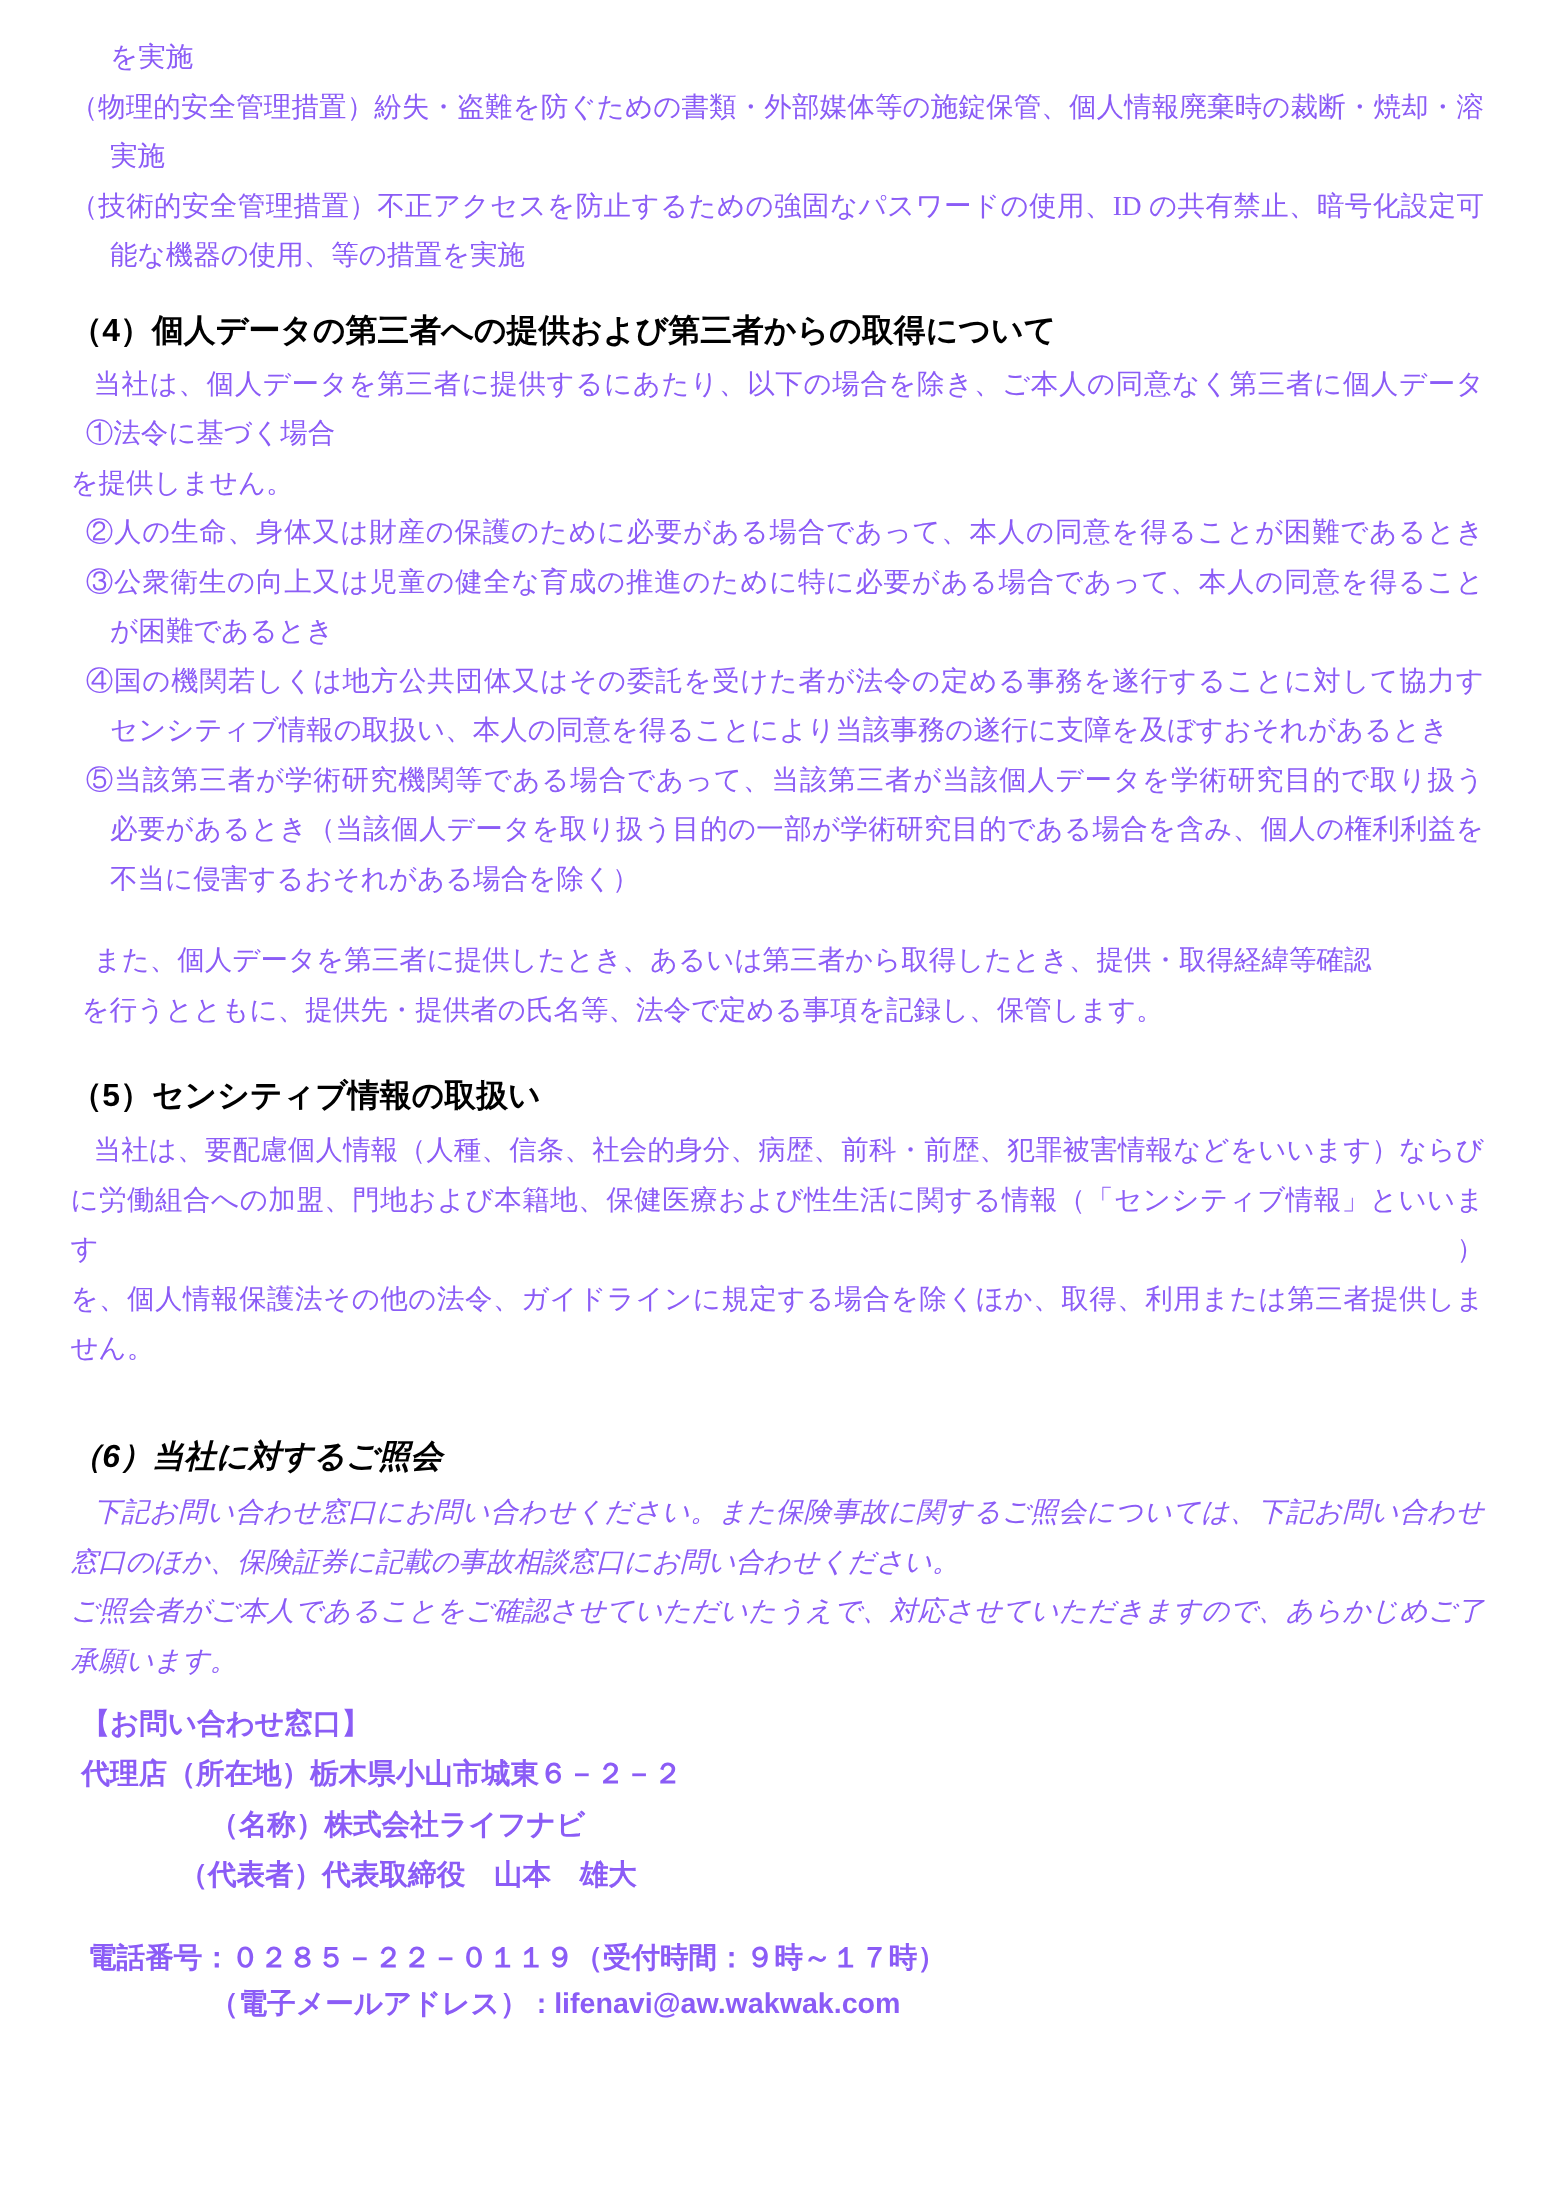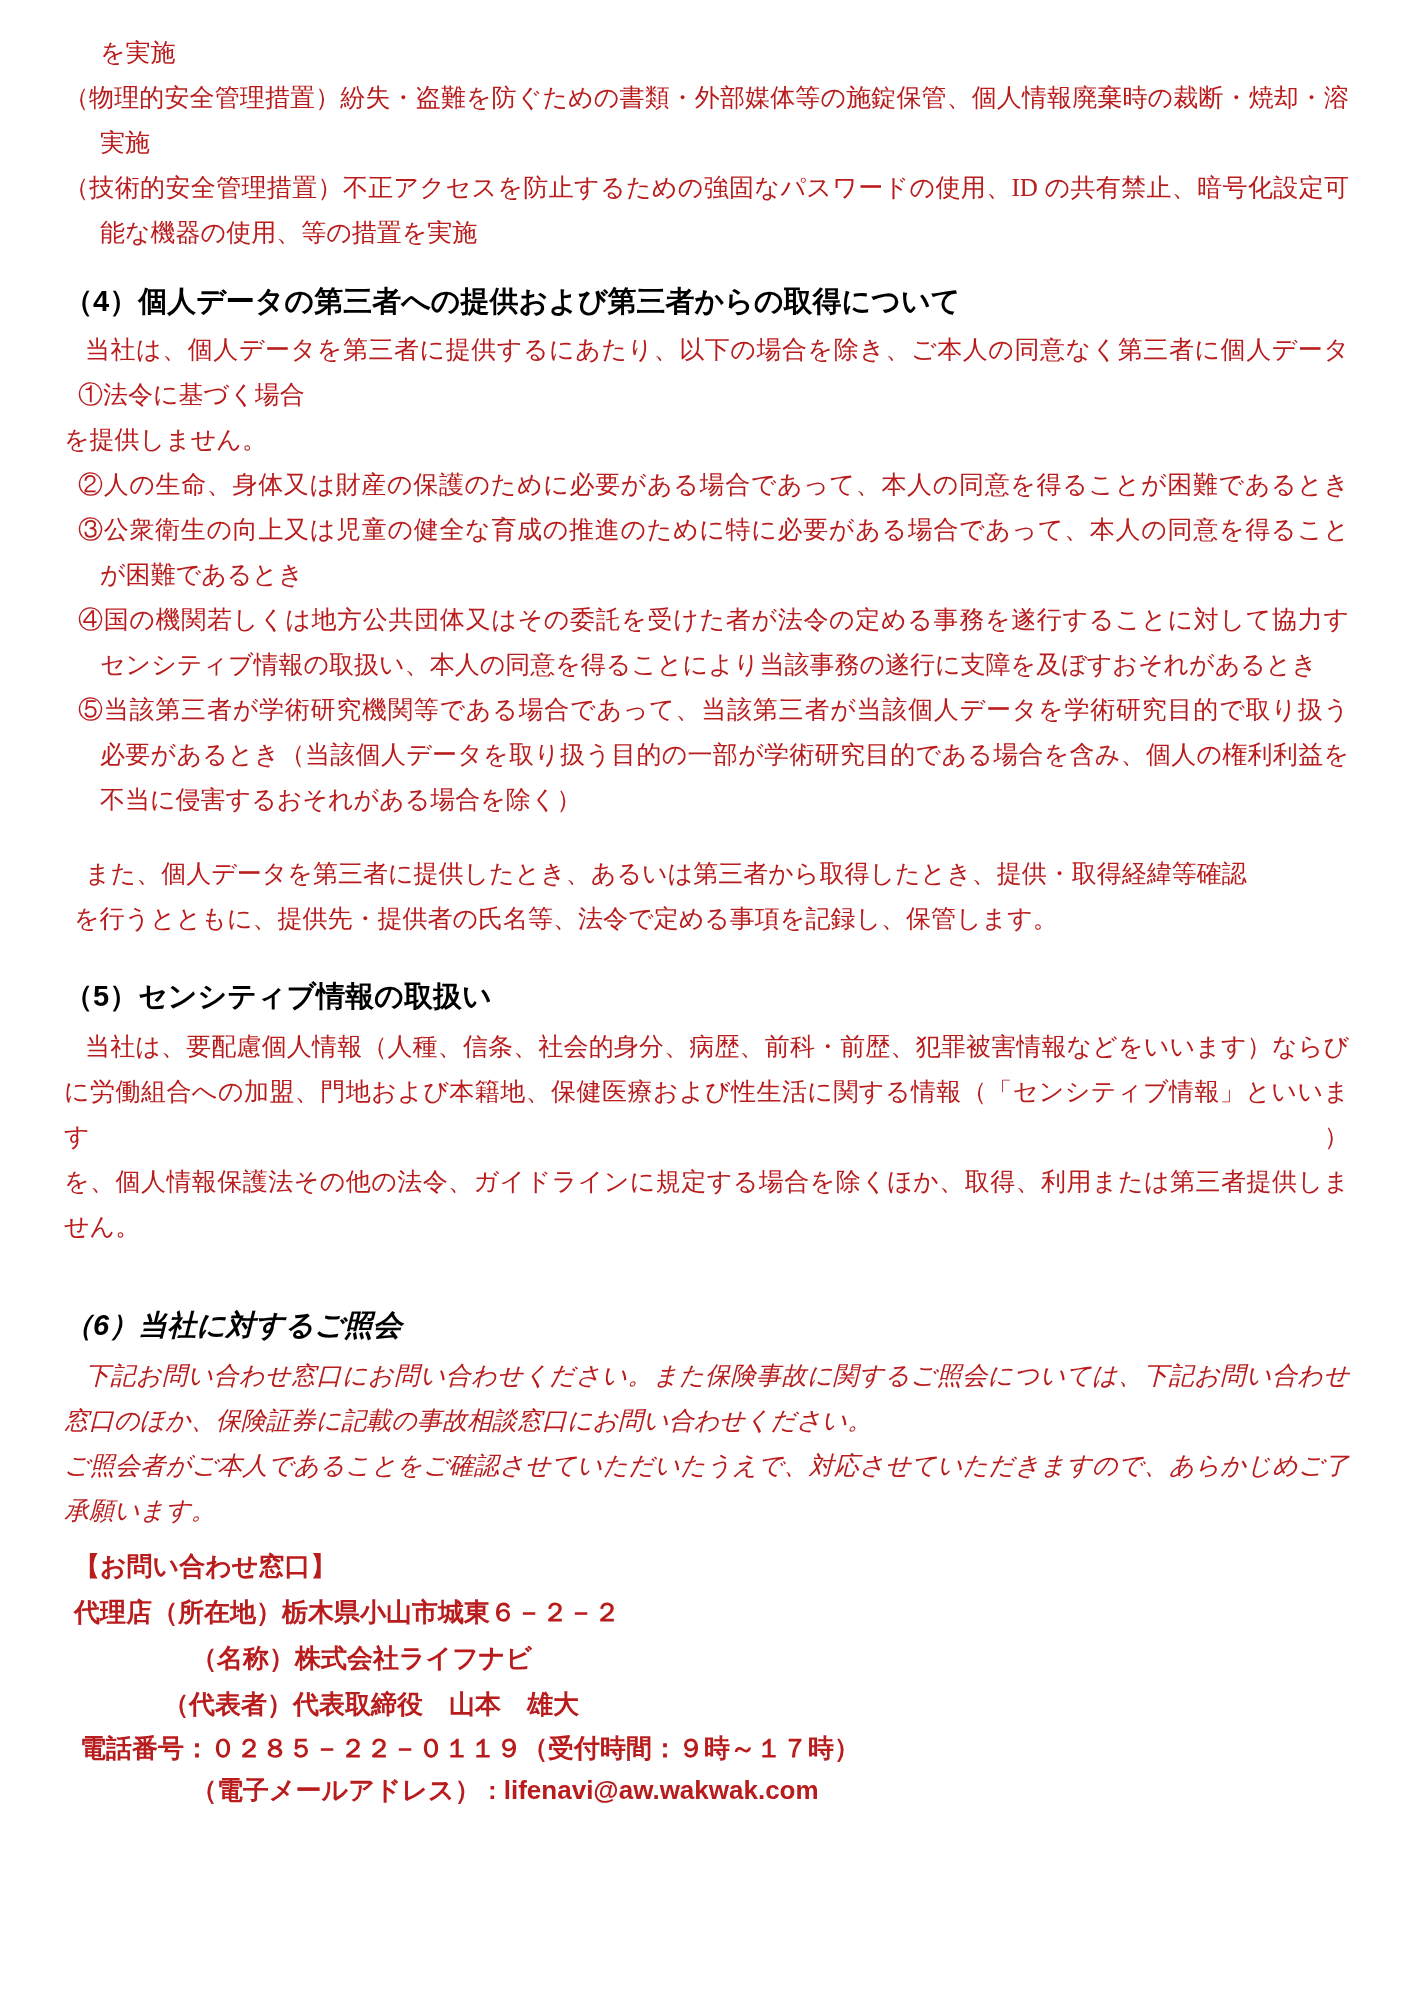--- a/index.html
+++ b/index.html
@@ -16,21 +16,21 @@
     left:64px;
     top:0;
     width:1285px;
   }
   
   .line{
     font-family:"Liberation Serif","DejaVu Serif",serif;
     font-size:25px;
     line-height:45px;
     white-space:nowrap;
-    color:#b91c1c;
+    color:#8b5cf6;
   }
   .just{
     white-space:normal;
     text-align:justify;
     text-align-last:justify;
   }
   
   .ind-0{padding-left:0;}
   .ind-q{padding-left:10px;}
   .ind-c{padding-left:14px;}
@@ -51,21 +51,21 @@
   
   .sec-a{padding-top:30px;}
   .sec-third{margin-top:24px;}
   .sec-third .heading{margin-bottom:3px;}
   .addendum{margin-top:29px;}
   .sec-sensitive{margin-top:33px;}
   .sec-sensitive .heading{margin-bottom:5px;}
   .sec-inquiries{margin-top:54px;font-style:italic;}
   .sec-inquiries .heading{margin-bottom:5px;}
   .sec-contact{margin-top:10px;}
-  .sec-phone{}
+  .sec-phone{margin-top:31px;}
   
   .gothic .line{
     font-family:"Liberation Sans","DejaVu Sans",sans-serif;
     font-weight:600;
     font-size:26px;
     line-height:46px;
   }
   .sec-phone .line{line-height:42px;}
 </style>
 </head>

